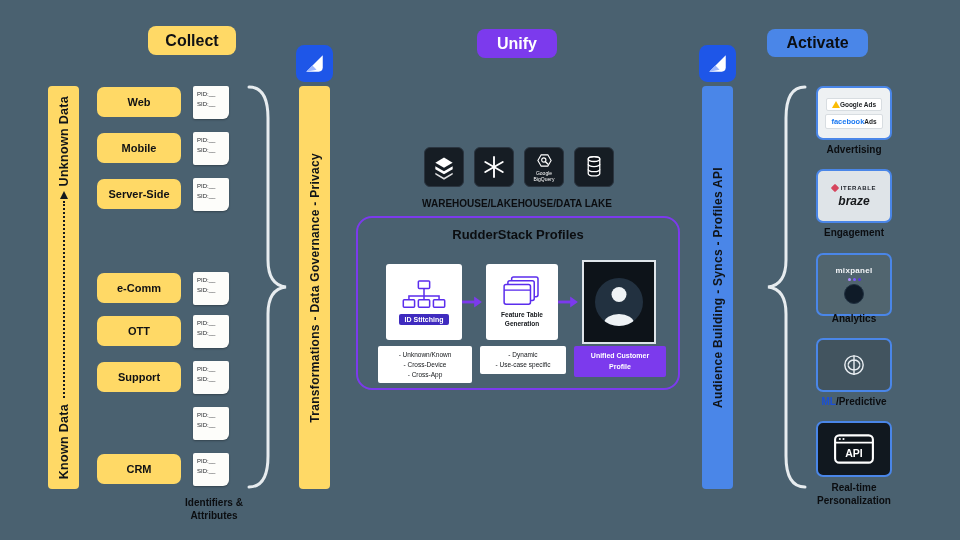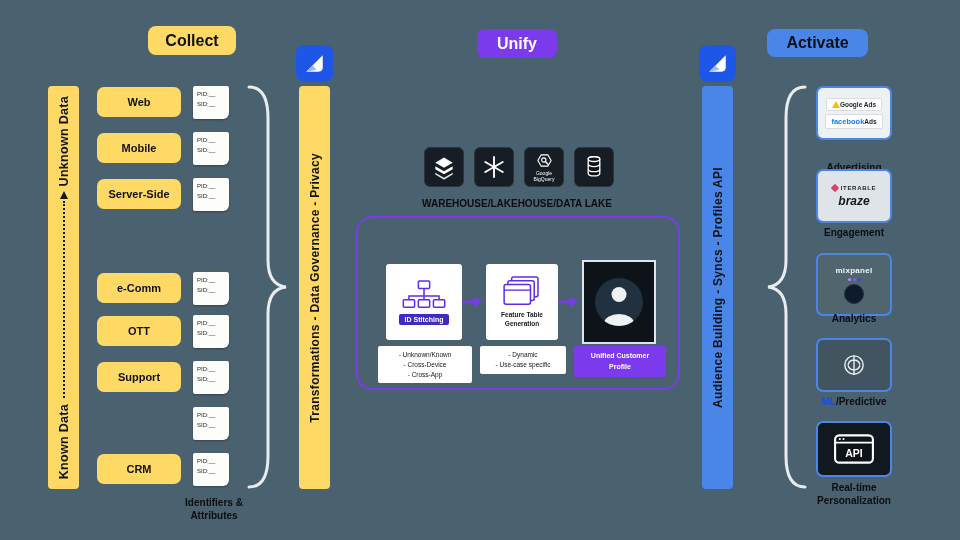--- a/index.html
+++ b/index.html
@@ -189,20 +189,21 @@
       <svg width="26" height="28" viewBox="0 0 36 36">
         <path d="M10 7 a8 3.4 0 0 1 16 0 v20 a8 3.4 0 0 1 -16 0 z" fill="#0c1117" stroke="#fff" stroke-width="1.8"></path>
         <ellipse cx="18" cy="7" rx="8" ry="3.4" fill="none" stroke="#fff" stroke-width="1.8"></ellipse>
         <path d="M10 14 a8 3.4 0 0 0 16 0 M10 21 a8 3.4 0 0 0 16 0" fill="none" stroke="#fff" stroke-width="1.8"></path>
       </svg>
     </div>
   </div>
   <div class="abs wh-label">WAREHOUSE/LAKEHOUSE/DATA LAKE</div>
 
   <div class="abs profiles">
+    <div class="profiles-title">RudderStack Profiles</div>
 
     <div class="step-box step1">
       <svg width="46" height="32" viewBox="0 0 48 34">
         <g fill="none" stroke="#5b2ded" stroke-width="1.6">
           <rect x="18" y="2" width="12" height="8" rx="1"></rect>
           <rect x="2" y="22" width="12" height="8" rx="1"></rect>
           <rect x="18" y="22" width="12" height="8" rx="1"></rect>
           <rect x="34" y="22" width="12" height="8" rx="1"></rect>
           <path d="M24 10 v4 M8 22 v-4 h32 v4 M24 14 v8"></path>
         </g>
@@ -268,21 +269,21 @@
   <div class="dest-card card-adv">
     <div class="chip">
       <span class="tri"></span>
       <span>Google Ads</span>
     </div>
     <div class="chip">
       <span class="fb-word">facebook</span>
       <span class="fb-suffix">Ads</span>
     </div>
   </div>
-  <div class="dest-label" style="top:162px">Advertising</div>
+  <div class="dest-label" style="top:144px">Advertising</div>
 
   <div class="dest-card card-eng">
     <div class="eng-row">
       <span class="it-mark"></span>
       <span class="it-word">ITERABLE</span>
     </div>
     <span class="braze-word">braze</span>
   </div>
   <div class="dest-label" style="top:227px">Engagement</div>
 

